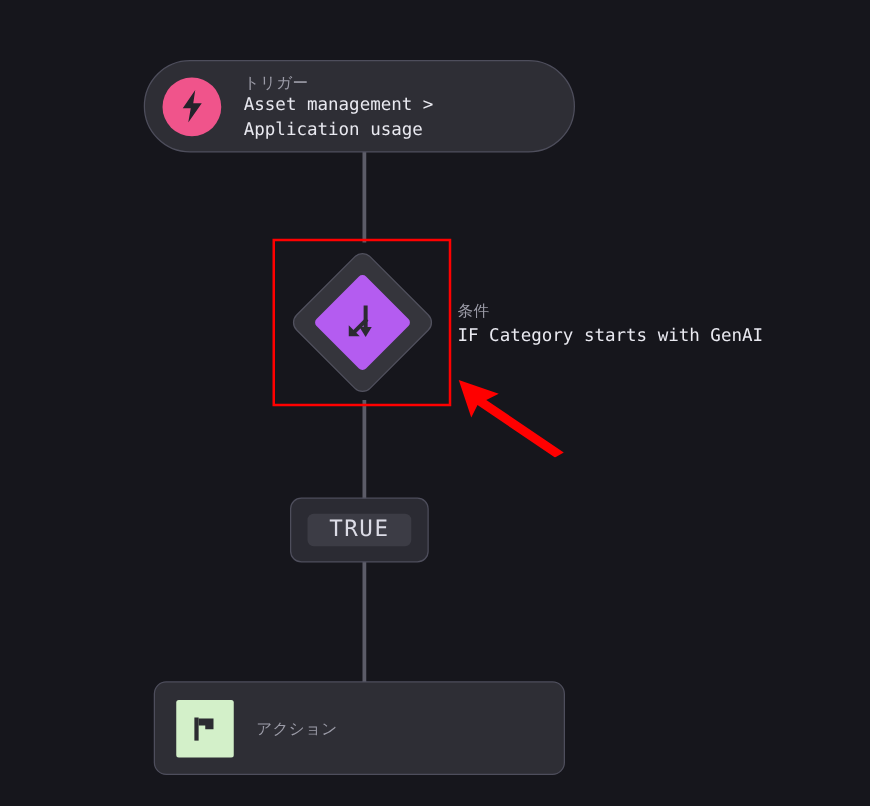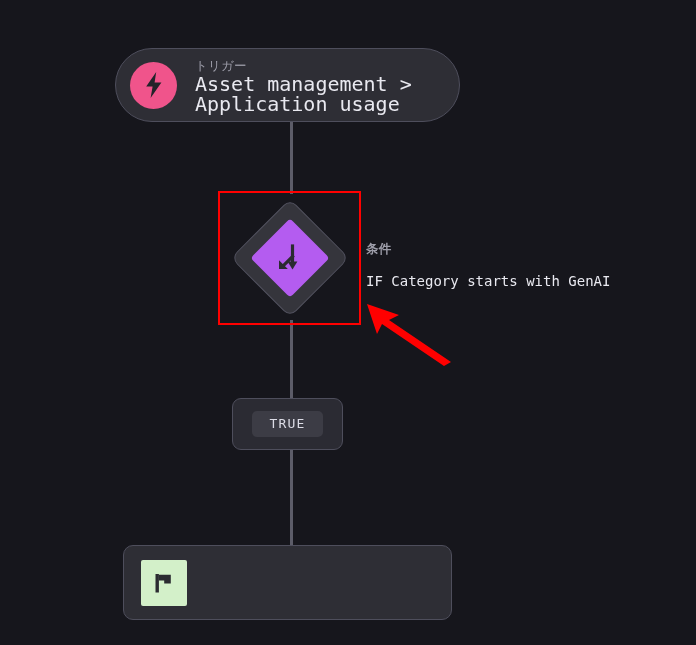--- a/index.html
+++ b/index.html
@@ -73,21 +73,21 @@
   }
   .node-kicker {
     color: #9c9ca8;
     font-size: 12.5px;
     line-height: 17px;
     letter-spacing: 0.2px;
     font-family: "DejaVu Sans", "Liberation Sans", sans-serif;
   }
   .node-title {
     color: #e9e9f0;
-    font-size: 20px;
+    font-size: 14px;
     line-height: 20px;
     white-space: pre-line;
     letter-spacing: 0px;
   }
 
   
   #condition-wrap {
     position: absolute;
     left: 218px;
     top: 191px;
@@ -139,43 +139,43 @@
     height: 100%;
   }
 
   
   #condition-label {
     position: absolute;
     left: 366px;
     top: 240px;
     z-index: 4;
   }
-  #condition-label .node-kicker { line-height: 18px; font-weight: bold; }
+  #condition-label .node-kicker { line-height: 18px; }
   #condition-label .cond-expr {
     color: #e9e9f0;
     font-size: 14px;
     line-height: 22px;
-    margin-top: 12px;
+    margin-top: 0;
   }
 
   
   #true-node {
     left: 232px;
     top: 398px;
     width: 111px;
     height: 52px;
     border-radius: 9px;
     justify-content: center;
     background: #2b2b33;
   }
   .true-pill {
     background: #3c3c45;
     border-radius: 5px;
     color: #dcdce6;
-    font-size: 13px;
+    font-size: 18px;
     letter-spacing: 1.2px;
     padding: 5px 17px;
     line-height: 16px;
   }
 
   
   #action-node {
     left: 123px;
     top: 545px;
     width: 329px;
@@ -255,20 +255,21 @@
   </div>
 
   <div class="node" id="action-node">
     <div class="action-icon">
       <svg width="26" height="26" viewBox="0 0 26 26" aria-hidden="true">
         <rect x="4.5" y="4" width="3.4" height="18.5" fill="#2b2b31"></rect>
         <path d="M7.9 4.8 L19.8 4.8 L19.8 13.4 L13.2 13.4 L13.2 10.4 L7.9 10.4 Z" fill="#2b2b31"></path>
       </svg>
     </div>
     <div class="node-text">
+      <div class="node-kicker">アクション</div>
     </div>
   </div>
 
   <svg id="annotation-arrow" viewBox="0 0 110 70">
     <path d="M12 8 L44 19 L34 24 L96 66 L89 70 L27 28 L22 38 Z" fill="#ff0000"></path>
   </svg>
 
 </div>
 
 </body></html>

